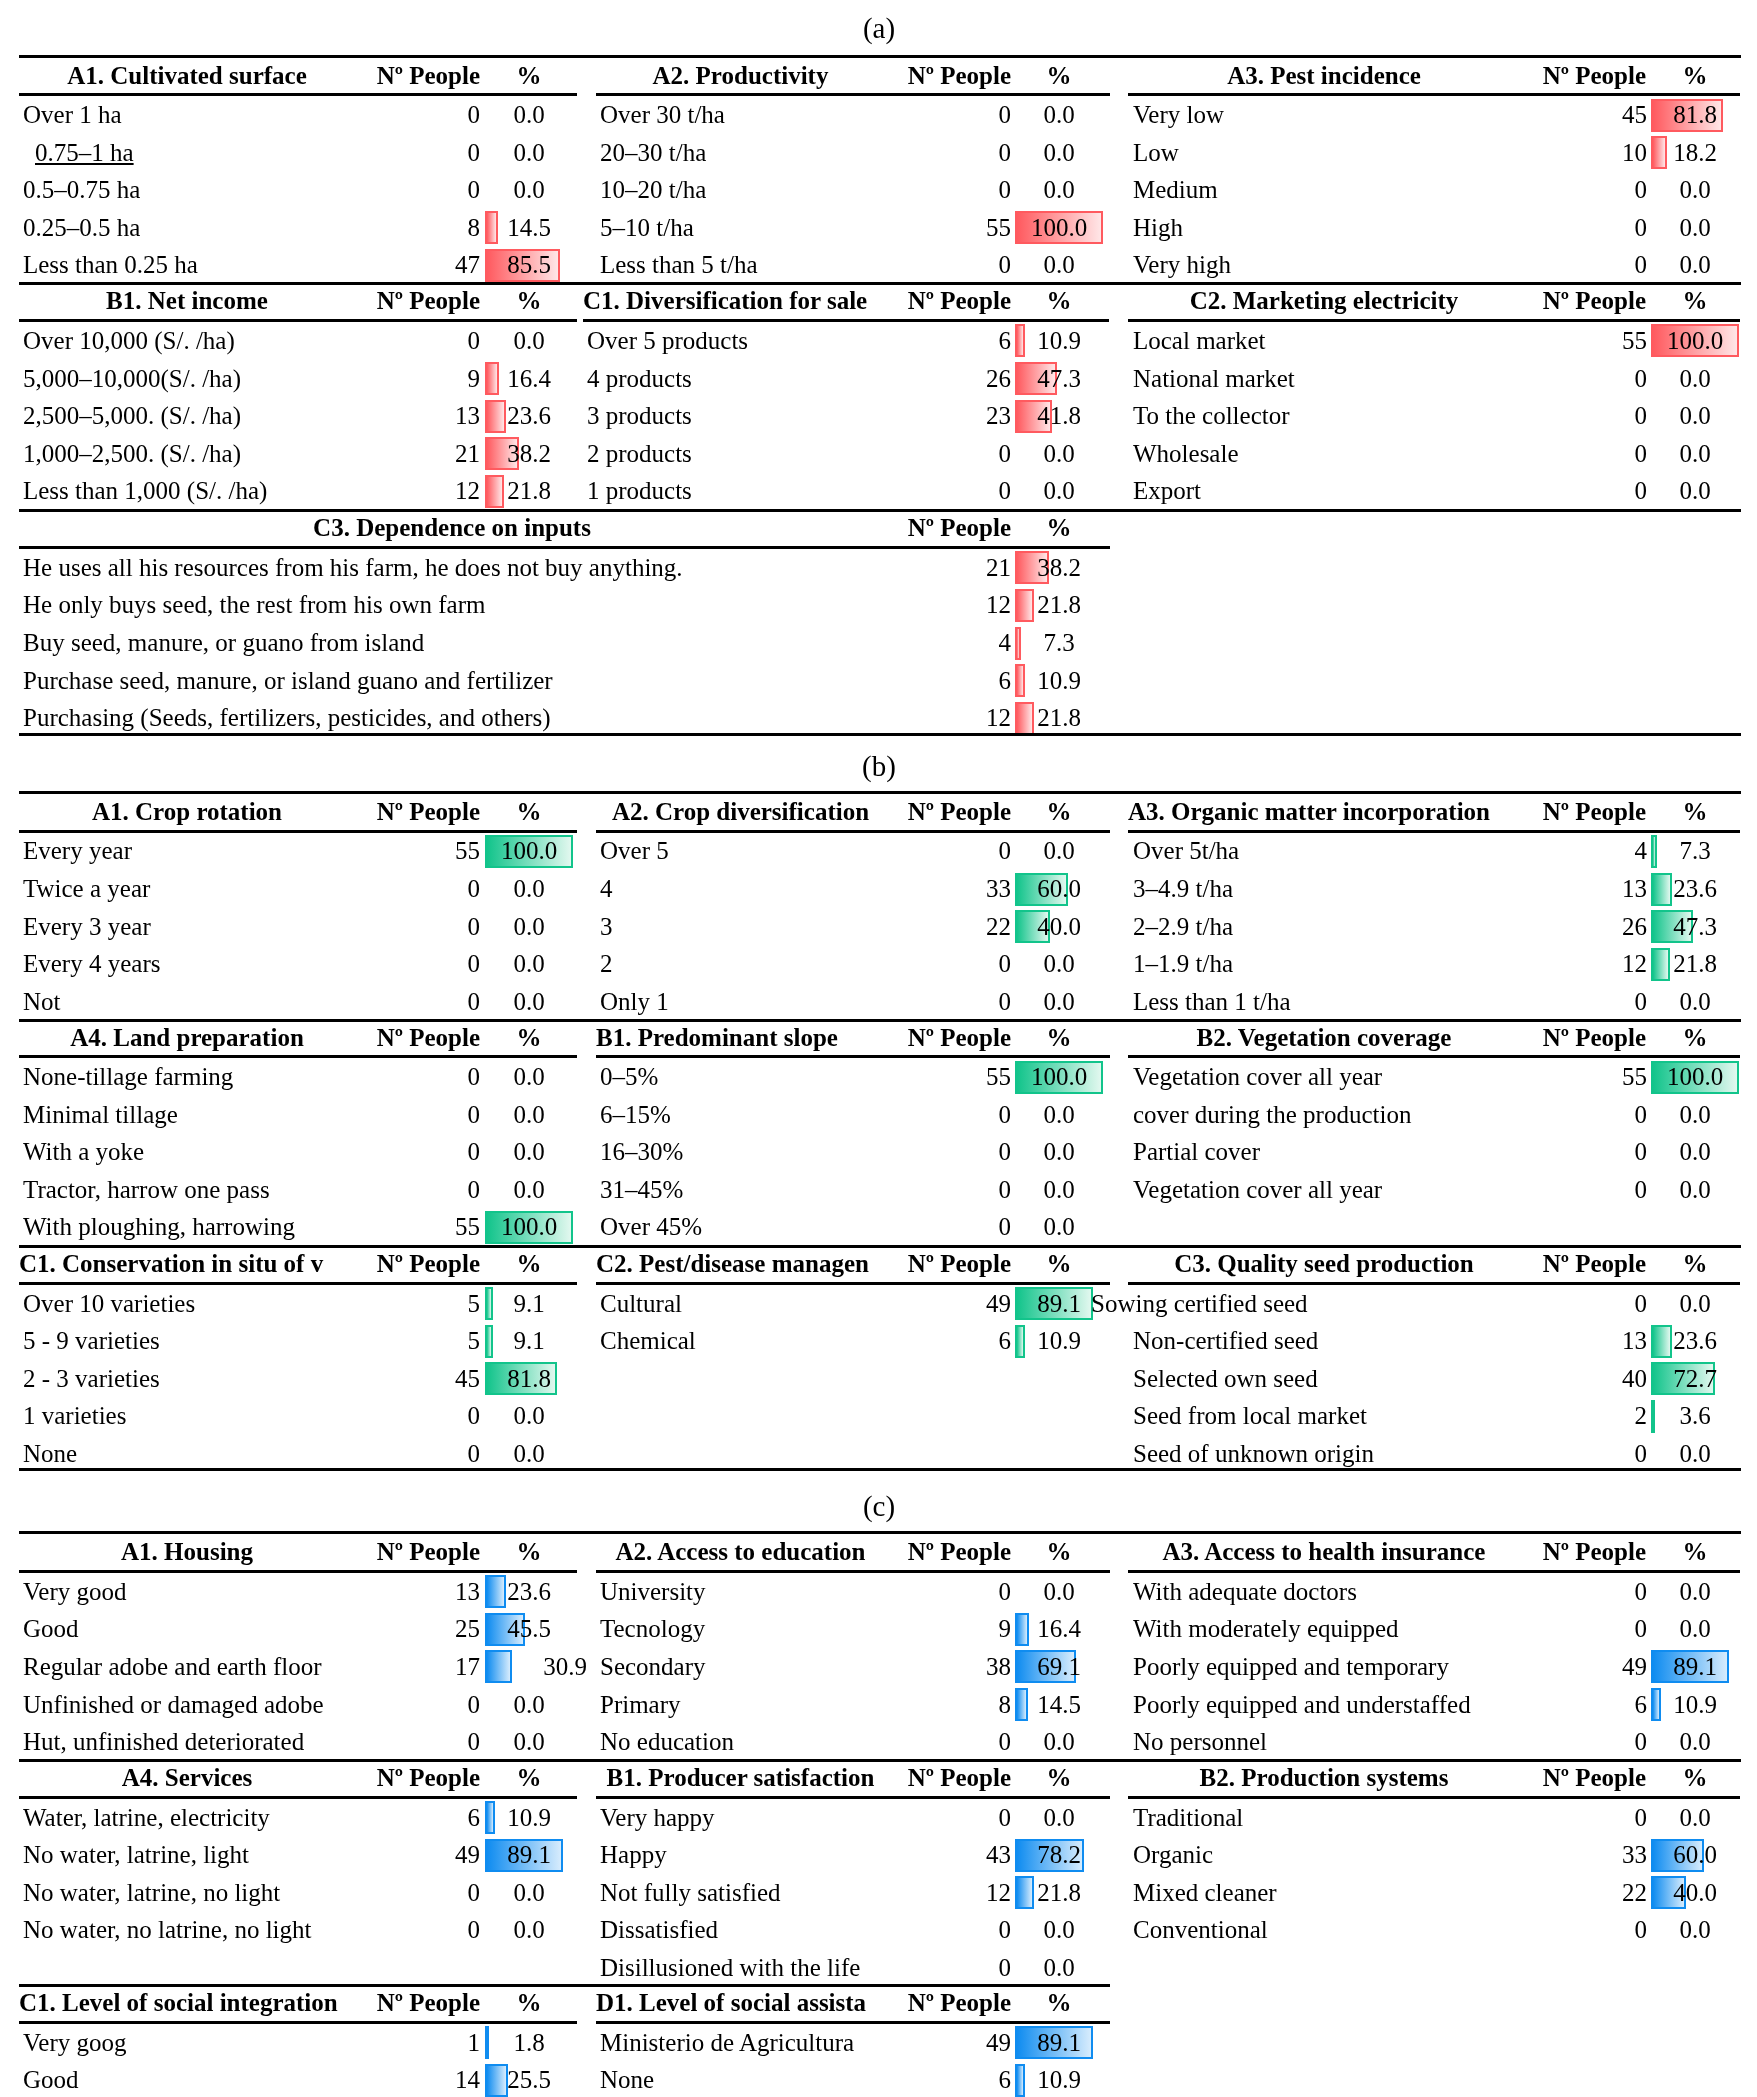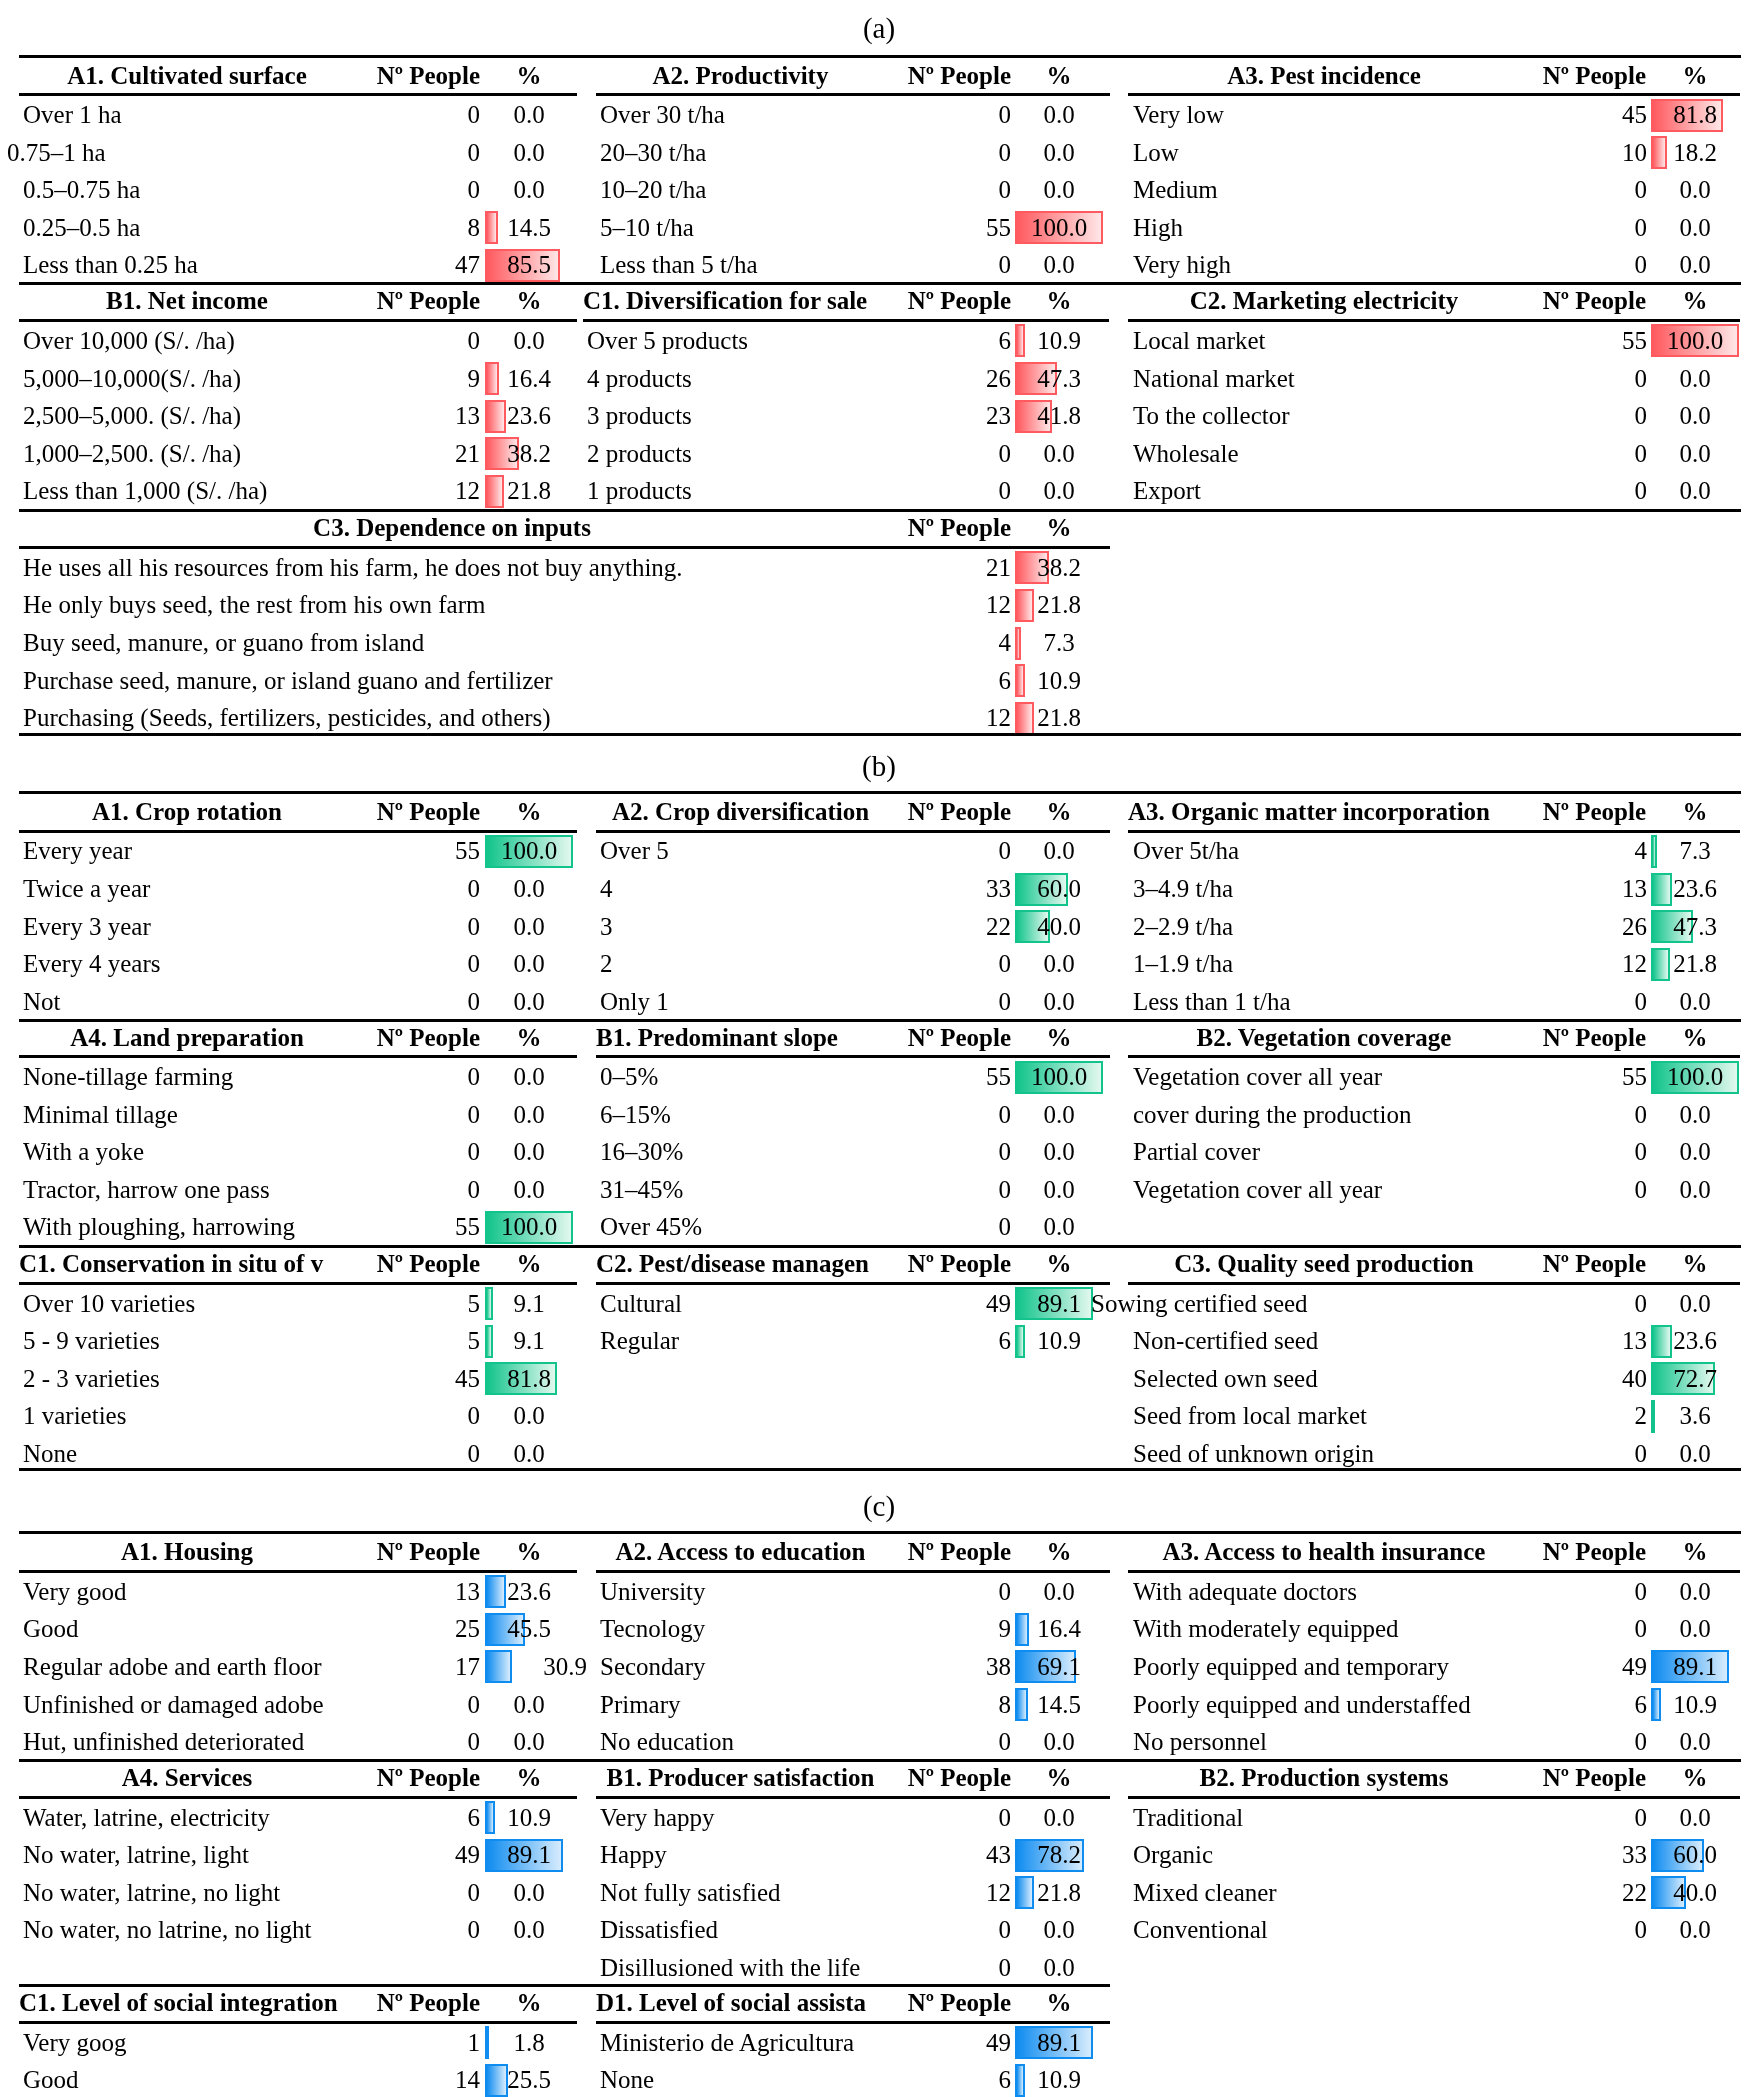--- a/index.html
+++ b/index.html
@@ -21,21 +21,21 @@
 <div id="root">
     <div class="sec-label" style="top: 10.5px;">(a)</div>
     <div class="rule" style="left: 19px; width: 1722px; top: 55px;"></div>
     <div class="hdr" style="left: 19px; top: 57px; width: 336px; text-align: center;">A1. Cultivated surface</div>
     <div class="hdr" style="left: 342px; top: 57px; width: 138px; text-align: right; font-weight: bold;">Nº People</div>
     <div class="hdr" style="left: 485px; top: 57px; width: 88px; text-align: center;">%</div>
     <div class="rule" style="left: 19px; width: 558px; top: 93px;"></div>
     <div class="cell" style="left: 23px; top: 96px;">Over 1 ha</div>
     <div class="cell num" style="left: 396px; width: 84px; top: 96px;">0</div>
     <div class="pct" style="left: 485px; width: 88px; top: 96px;">0.0</div>
-    <div class="cell" style="left: 7px; top: 134px;">0.75–1 ha</div>
+    <div class="cell" style="left: 35px; top: 134px; text-decoration: underline;">0.75–1 ha</div>
     <div class="cell num" style="left: 396px; width: 84px; top: 134px;">0</div>
     <div class="pct" style="left: 485px; width: 88px; top: 134px;">0.0</div>
     <div class="cell" style="left: 23px; top: 171px;">0.5–0.75 ha</div>
     <div class="cell num" style="left: 396px; width: 84px; top: 171px;">0</div>
     <div class="pct" style="left: 485px; width: 88px; top: 171px;">0.0</div>
     <div class="cell" style="left: 23px; top: 209px;">0.25–0.5 ha</div>
     <div class="cell num" style="left: 396px; width: 84px; top: 209px;">8</div>
     <div class="bar econ" style="left: 485px; top: 211px; width: 12.8px; height: 33px;"></div>
     <div class="pct" style="left: 485px; width: 88px; top: 209px;">14.5</div>
     <div class="cell" style="left: 23px; top: 246px;">Less than 0.25 ha</div>
@@ -323,21 +323,21 @@
     <div class="cell num" style="left: 396px; width: 84px; top: 1435px;">0</div>
     <div class="pct" style="left: 485px; width: 88px; top: 1435px;">0.0</div>
     <div class="hdr" style="left: 596px; top: 1245px; width: 289px; text-align: left;">C2. Pest/disease managen</div>
     <div class="hdr" style="left: 873px; top: 1245px; width: 138px; text-align: right; font-weight: bold;">Nº People</div>
     <div class="hdr" style="left: 1015px; top: 1245px; width: 88px; text-align: center;">%</div>
     <div class="rule" style="left: 596px; width: 514px; top: 1282px;"></div>
     <div class="cell" style="left: 600px; top: 1285px;">Cultural</div>
     <div class="cell num" style="left: 927px; width: 84px; top: 1285px;">49</div>
     <div class="bar env" style="left: 1015px; top: 1287px; width: 78px; height: 33px;"></div>
     <div class="pct" style="left: 1015px; width: 88px; top: 1285px;">89.1</div>
-    <div class="cell" style="left: 600px; top: 1322px;">Regular</div>
+    <div class="cell" style="left: 600px; top: 1322px;">Chemical</div>
     <div class="cell num" style="left: 927px; width: 84px; top: 1322px;">6</div>
     <div class="bar env" style="left: 1015px; top: 1325px; width: 9.6px; height: 33px;"></div>
     <div class="pct" style="left: 1015px; width: 88px; top: 1322px;">10.9</div>
     <div class="hdr" style="left: 1128px; top: 1245px; width: 392px; text-align: center;">C3. Quality seed production</div>
     <div class="hdr" style="left: 1508px; top: 1245px; width: 138px; text-align: right; font-weight: bold;">Nº People</div>
     <div class="hdr" style="left: 1651px; top: 1245px; width: 88px; text-align: center;">%</div>
     <div class="rule" style="left: 1128px; width: 612px; top: 1282px;"></div>
     <div class="cell" style="left: 1091px; top: 1285px;">Sowing certified seed</div>
     <div class="cell num" style="left: 1563px; width: 84px; top: 1285px;">0</div>
     <div class="pct" style="left: 1651px; width: 88px; top: 1285px;">0.0</div>

